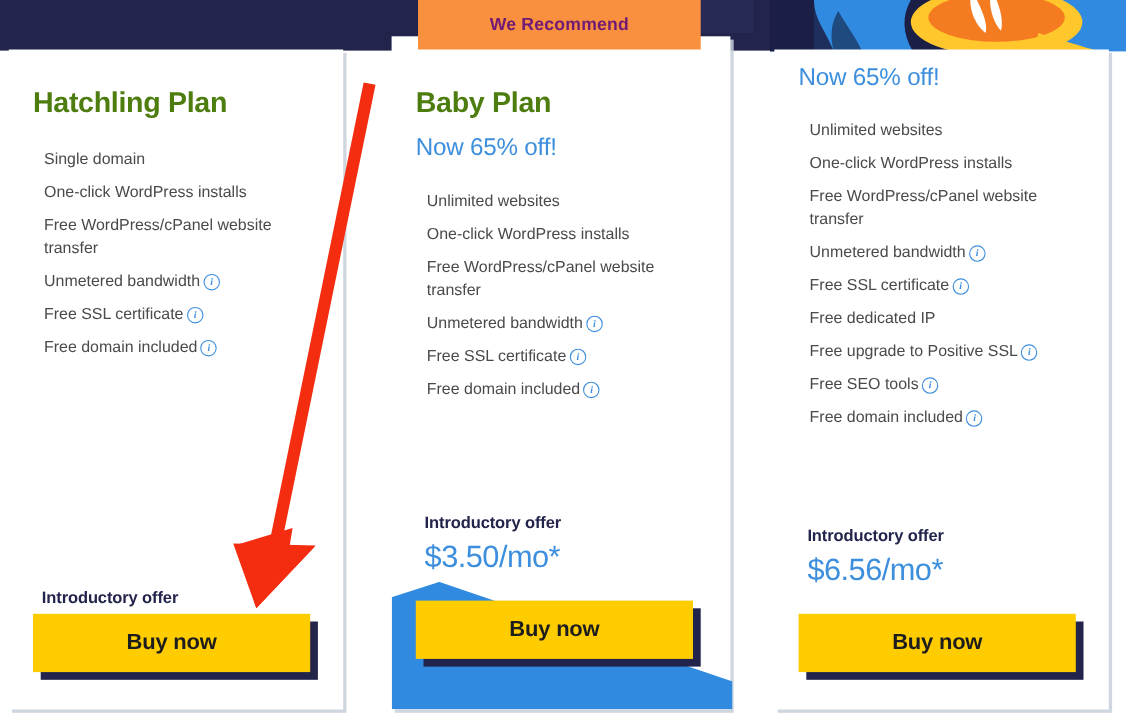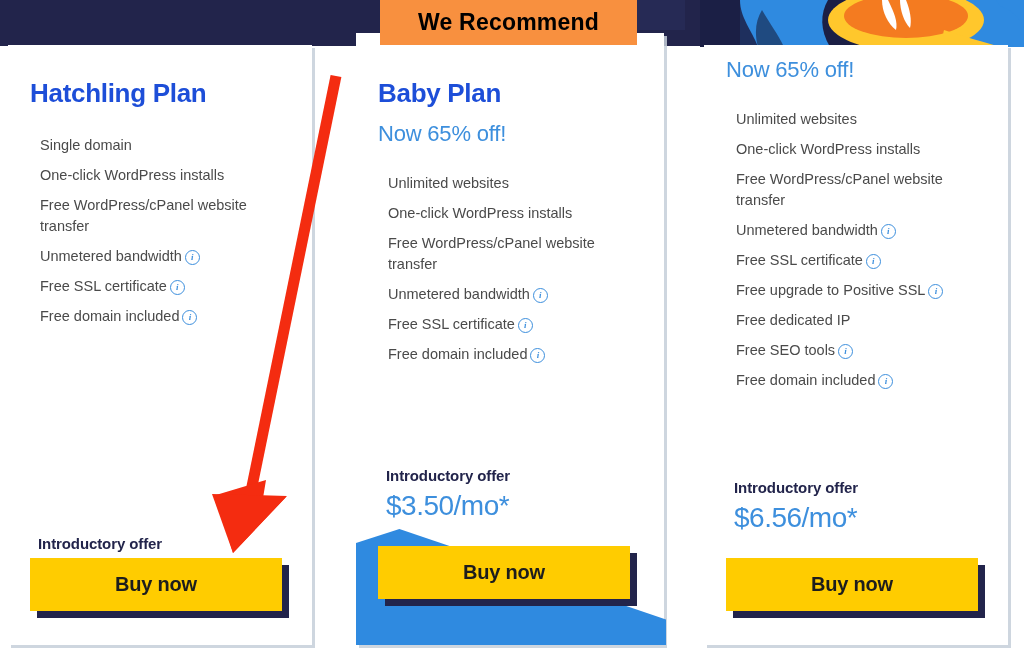--- a/index.html
+++ b/index.html
@@ -33,21 +33,21 @@
     position:absolute;background:#ffffff;
     box-shadow:3px 3px 0 0 rgba(197,207,217,.85);
   }
   .card.c1{left:8px;  top:45px; width:304px; height:600px;}
   .card.c2{left:356px;top:33px; width:308px; height:612px;}
   .card.c3{left:704px;top:45px; width:304px; height:600px;}
 
   .card-inner{position:absolute;left:0;top:0;right:0;bottom:0;padding:0 22px;}
 
   .plan-title{
-    color:#1d4ed8;font-size:26px;font-weight:bold;letter-spacing:-.3px;
+    color:#4d7c0f;font-size:26px;font-weight:bold;letter-spacing:-.3px;
     margin:0;
   }
   .c1 .plan-title{padding-top:33px;}
   .c2 .plan-title{padding-top:45px;}
   .c3 .plan-title{padding-top:33px;}
 
   .plan-discount{
     color:#3d8fdd;font-size:22px;font-weight:normal;margin:0;padding-top:12px;
     letter-spacing:-.2px;
   }
@@ -92,22 +92,22 @@
     position:relative;display:block;width:100%;height:53px;border:0;
     background:#ffcc00;color:#1d1d1d;
     font-family:"Liberation Sans", sans-serif;
     font-size:20px;font-weight:bold;letter-spacing:-.2px;
     cursor:pointer;box-shadow:7px 7px 0 0 #22244b;
   }
 
   
   .badge{
     position:absolute;left:380px;top:0;width:257px;height:45px;
-    background:#f8903f;color:#000000;
-    font-size:23px;font-weight:bold;letter-spacing:.2px;
+    background:#f8903f;color:#701a75;
+    font-size:16px;font-weight:bold;letter-spacing:.2px;
     display:flex;align-items:center;justify-content:center;
     z-index:6;
   }
 
   
   .arrow-layer{position:absolute;inset:0;pointer-events:none;z-index:20;}
 </style>
 </head>
 <body>
 
@@ -178,22 +178,22 @@
 
   <div class="card c3">
     <div class="card-inner">
       <p class="plan-discount">Now 65% off!</p>
       <ul class="feature-list">
         <li><span>Unlimited websites</span></li>
         <li><span>One-click WordPress installs</span></li>
         <li><span>Free WordPress/cPanel website transfer</span></li>
         <li><span>Unmetered bandwidth</span><span class="info-icon">i</span></li>
         <li><span>Free SSL certificate</span><span class="info-icon">i</span></li>
+        <li><span>Free dedicated IP</span></li>
         <li><span>Free upgrade to Positive SSL</span><span class="info-icon">i</span></li>
-        <li><span>Free dedicated IP</span></li>
         <li><span>Free SEO tools</span><span class="info-icon">i</span></li>
         <li><span>Free domain included</span><span class="info-icon">i</span></li>
       </ul>
       <div class="price-block">
         <p class="intro-label">Introductory offer</p>
         <p class="price">$6.56/mo*</p>
         <div class="buy-wrap">
           <button class="buy-btn">Buy now</button>
         </div>
       </div>

